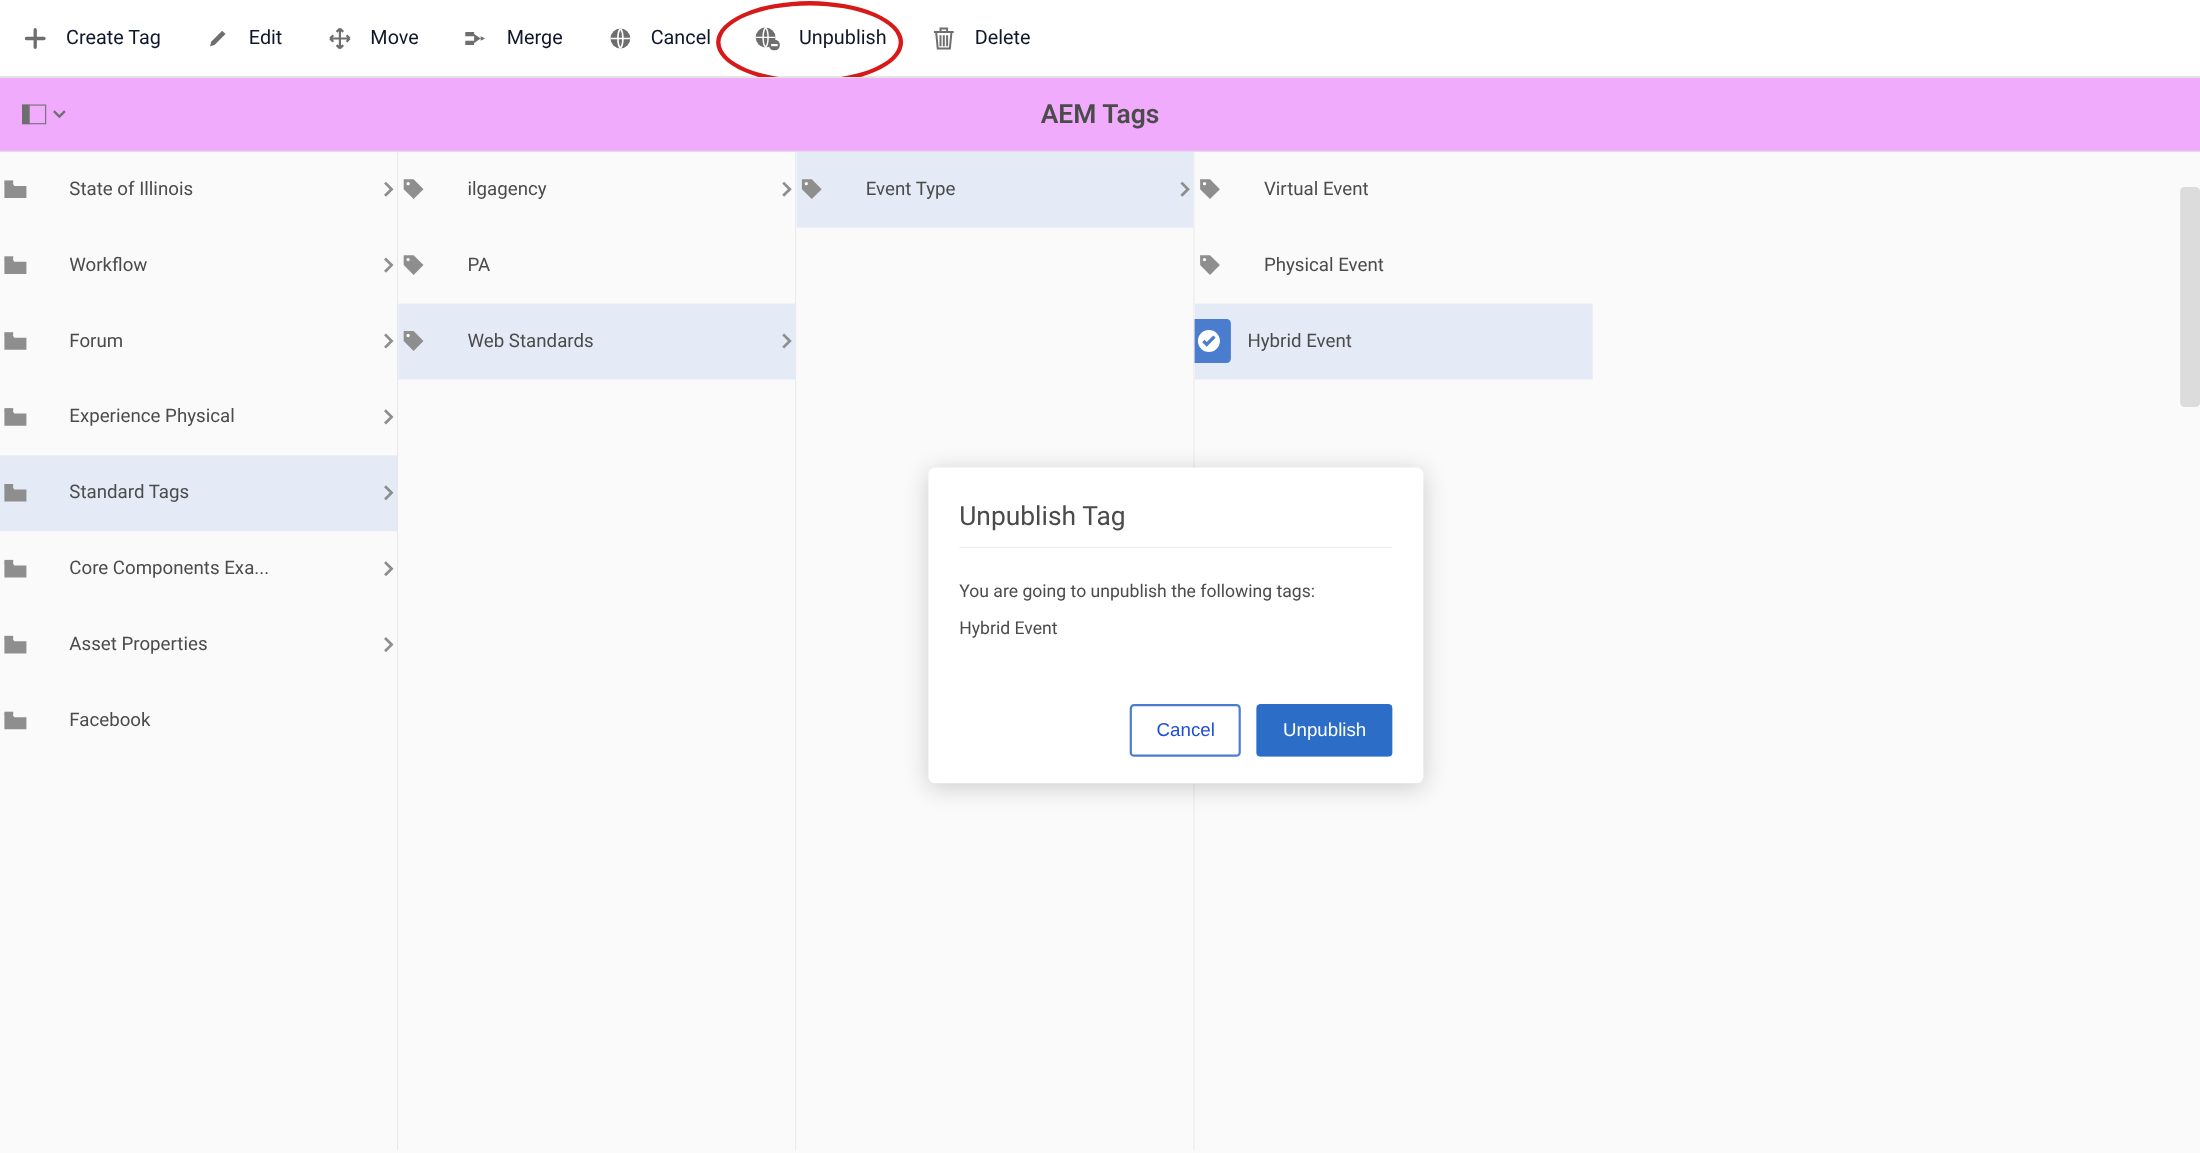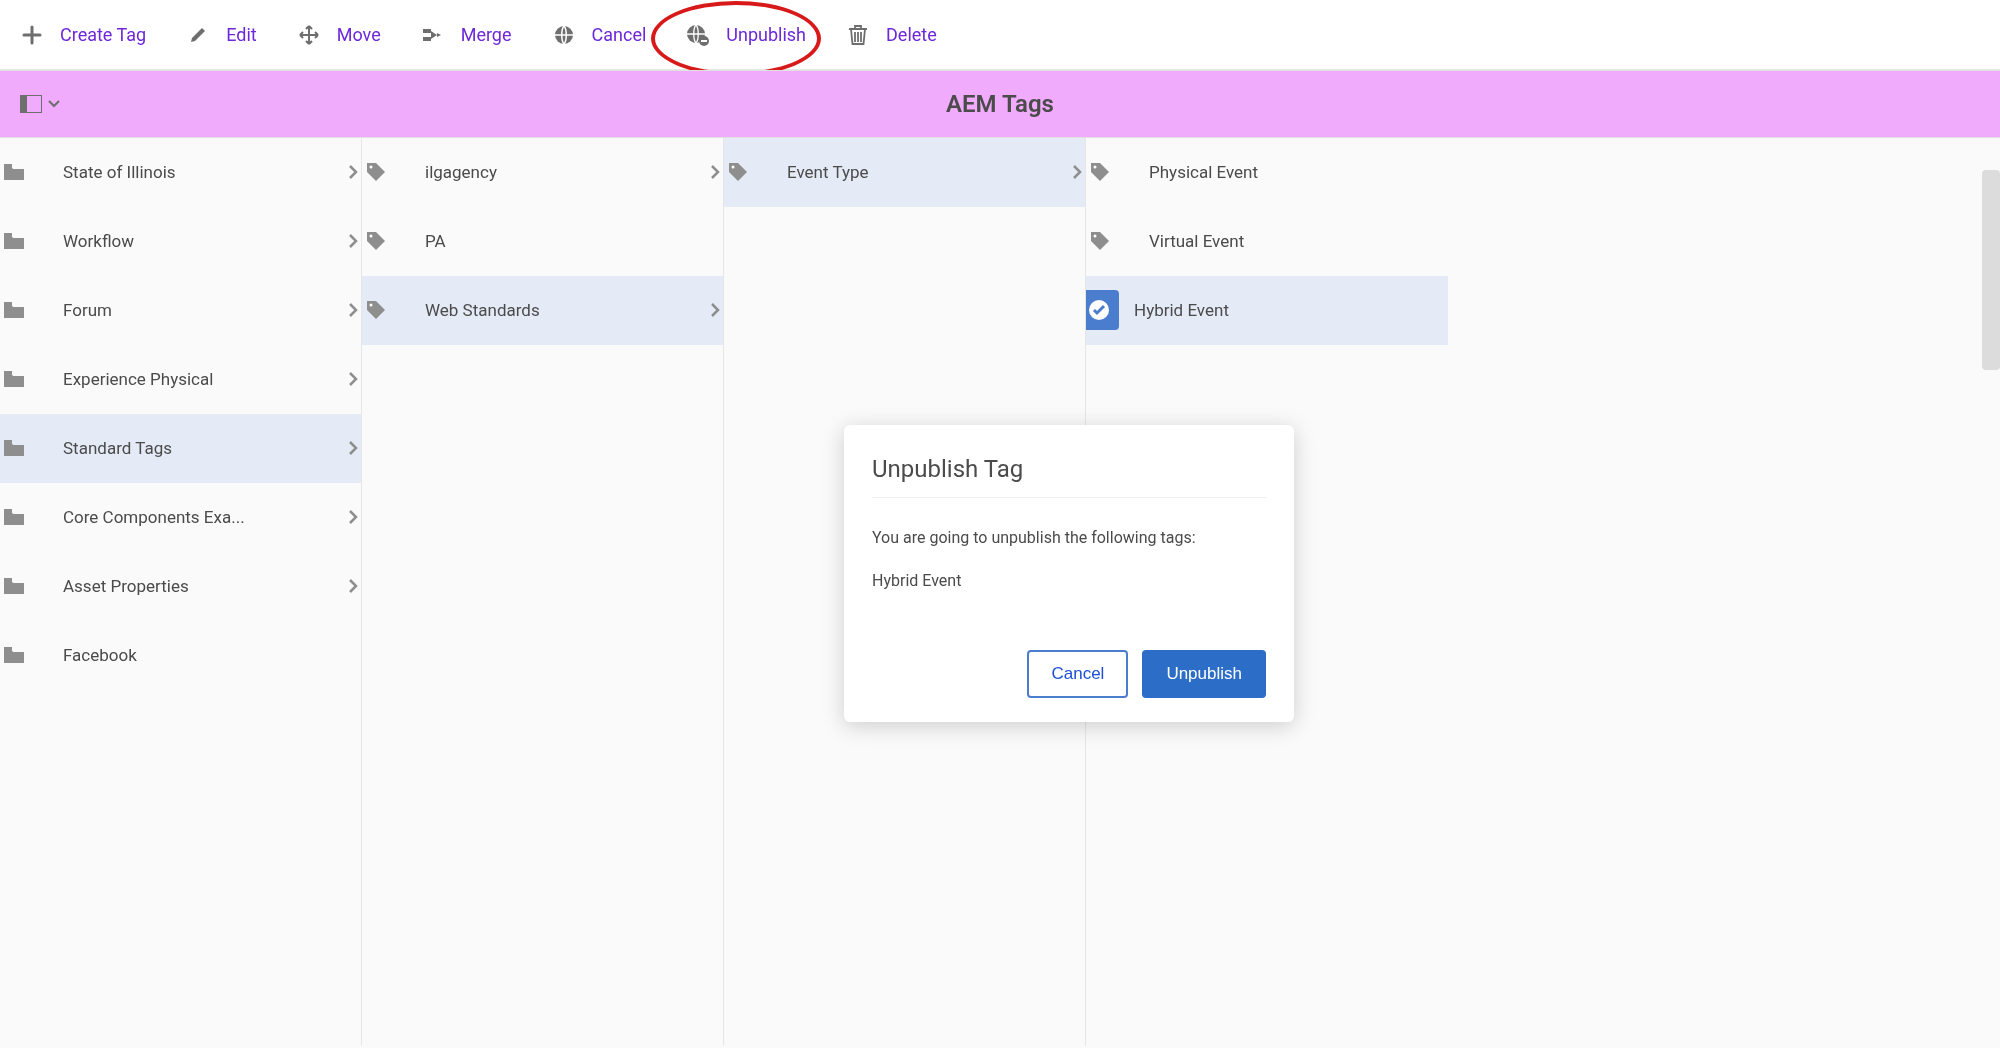--- a/index.html
+++ b/index.html
@@ -19,21 +19,21 @@
     background: #fff;
     border-bottom: 1px solid #e6e6e6;
     padding: 0 20px;
     gap: 40px;
   }
   .toolbar-btn {
     display: flex;
     align-items: center;
     gap: 16px;
     cursor: pointer;
-    color: #6d28d9;
+    color: #0f172a;
     font-size: 18px;
     position: relative;
   }
   .toolbar-btn .icon { width: 24px; height: 24px; display:flex; align-items:center; justify-content:center; }
   .circle-highlight {
     position: absolute;
     border: 4px solid #d81919;
     border-radius: 50%;
     width: 170px;
     height: 75px;
@@ -115,21 +115,21 @@
     top: 425px;
     left: 844px;
     width: 450px;
     background: #fff;
     box-shadow: 0 4px 22px rgba(0,0,0,0.18);
     border-radius: 6px;
     padding: 30px 28px 24px 28px;
   }
   .dialog h2 { font-size: 24px; font-weight: 400; color:#4b4b4b; margin-bottom:14px;}
   .dialog hr { border:none; border-top:1px solid #eee; margin-bottom:30px;}
-  .dialog p { font-size:16px; color:#4b4b4b; margin-bottom:24px;}
+  .dialog p { font-size:16px; color:#4b4b4b; margin-bottom:14px;}
   .dialog .tag-name { font-size:16px; color:#4b4b4b; margin-bottom:60px;}
   .dialog-actions { display:flex; justify-content:flex-end; gap:14px;}
   .btn {
     padding: 12px 22px;
     font-size:17px;
     border-radius:4px;
     cursor:pointer;
     border:2px solid transparent;
     font-weight:500;
   }
@@ -384,30 +384,30 @@
       </div>
     </div>
     <div class="column">
       <div class="col-item">
         <div class="left-icon">
           <svg width="22" height="22" viewBox="0 0 22 22">
             <path d="M2 2h9l9 9-9 9-9-9z" fill="#8e8e8e"></path>
             <circle cx="6" cy="6" r="1.5" fill="#fff"></circle>
           </svg>
         </div>
+        <div class="label">Virtual Event</div>
+      </div>
+      <div class="col-item">
+        <div class="left-icon">
+          <svg width="22" height="22" viewBox="0 0 22 22">
+            <path d="M2 2h9l9 9-9 9-9-9z" fill="#8e8e8e"></path>
+            <circle cx="6" cy="6" r="1.5" fill="#fff"></circle>
+          </svg>
+        </div>
         <div class="label">Physical Event</div>
-      </div>
-      <div class="col-item">
-        <div class="left-icon">
-          <svg width="22" height="22" viewBox="0 0 22 22">
-            <path d="M2 2h9l9 9-9 9-9-9z" fill="#8e8e8e"></path>
-            <circle cx="6" cy="6" r="1.5" fill="#fff"></circle>
-          </svg>
-        </div>
-        <div class="label">Virtual Event</div>
       </div>
       <div class="col-item checked">
         <div class="check-badge">
           <svg width="22" height="22" viewBox="0 0 22 22">
             <circle cx="11" cy="11" r="10" fill="#fff"></circle>
             <path d="M6 11l3 3 7-7" stroke="#4b7dcf" stroke-width="3" fill="none"></path>
           </svg>
         </div>
         <div class="label">Hybrid Event</div>
       </div>

